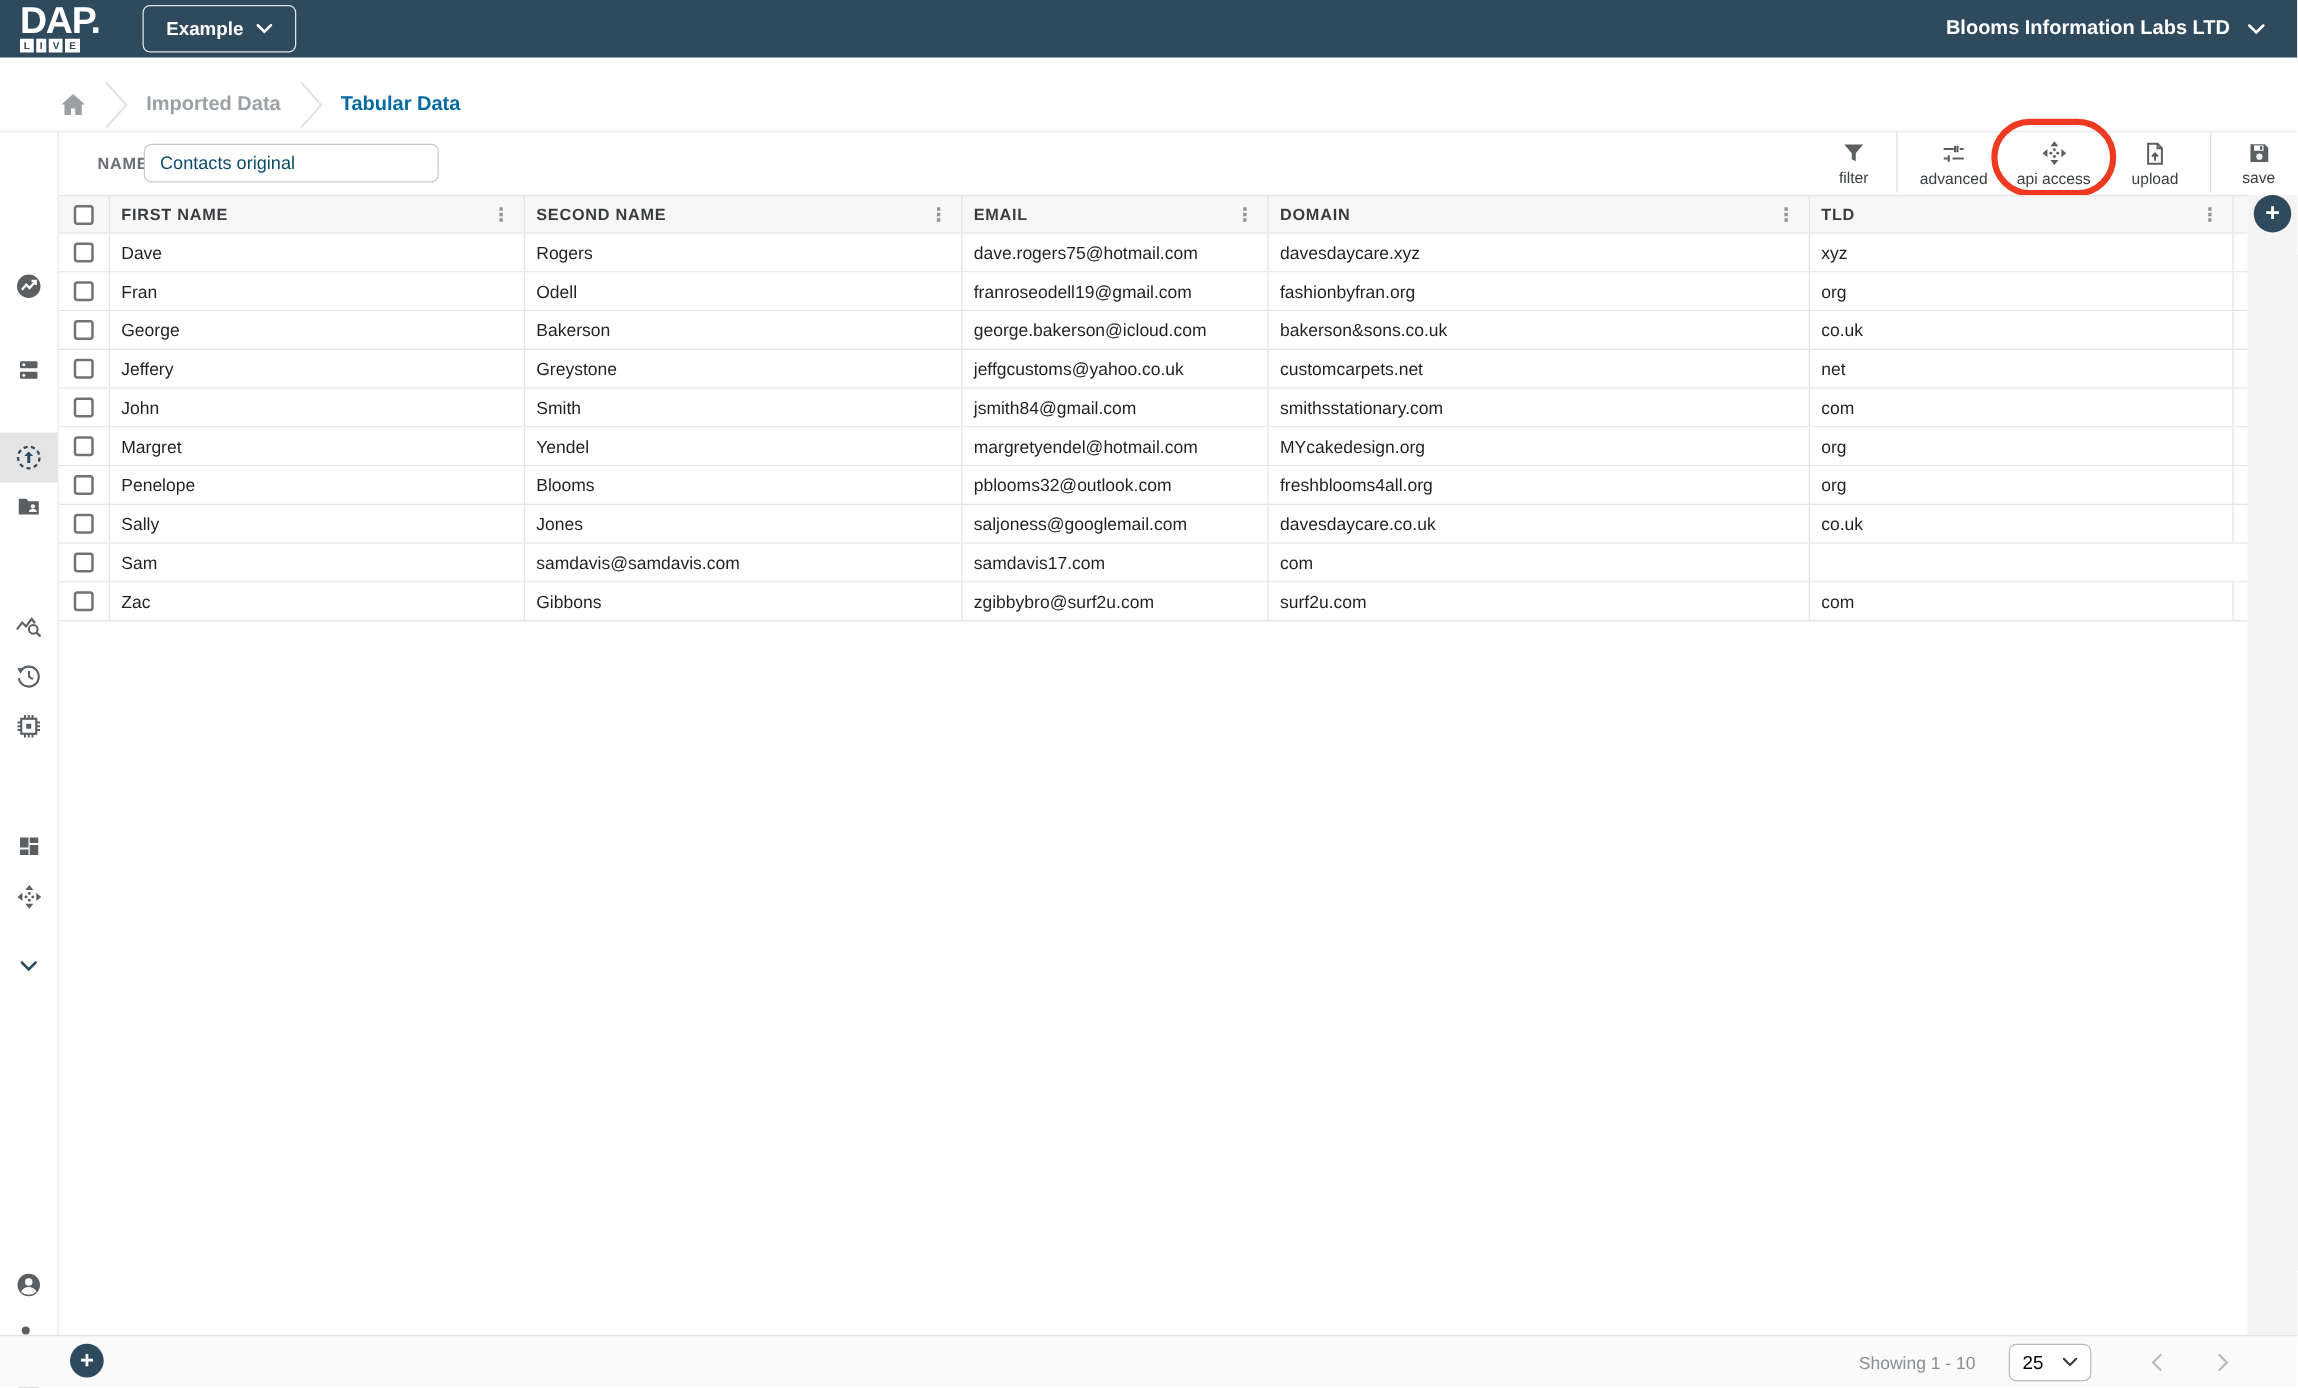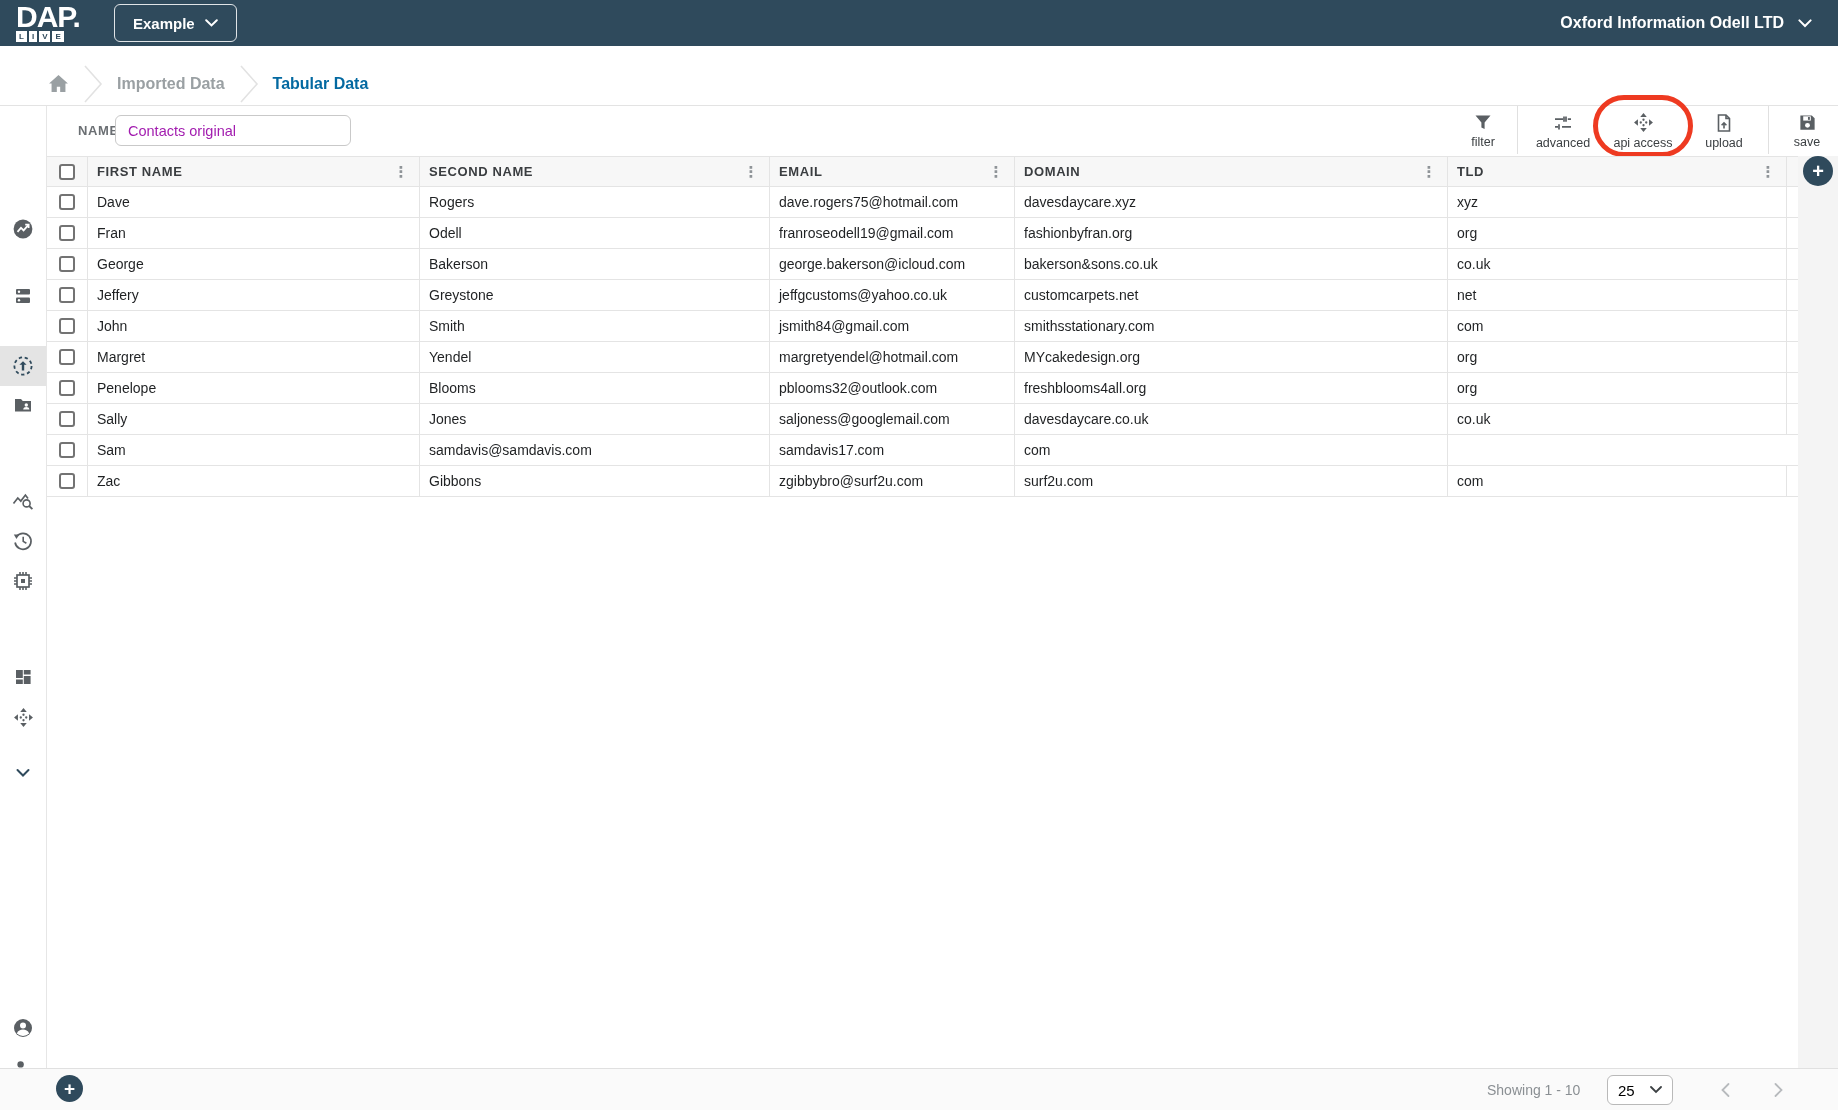--- a/index.html
+++ b/index.html
@@ -36,21 +36,21 @@
   .side-ic { position:absolute; left:0; width:46px; height:40px; display:flex;
              align-items:center; justify-content:center; cursor:pointer; }
   .side-ic.sel { background:#e4e4e4; }
 
   
   .toolbar { position:absolute; left:47px; top:106px; width:1791px; height:50px; background:#fff; }
   .name-label { position:absolute; left:31px; top:17px; font-size:13px; font-weight:700;
                 color:#6b6f73; letter-spacing:.6px; }
   .name-input { position:absolute; left:68px; top:9px; width:236px; height:31px;
                 border:1px solid #c9c9c9; border-radius:6px; padding:0 12px; font-size:14.5px;
-                color:#a21caf; font-family:"Liberation Sans",sans-serif; background:#fff; }
+                color:#0c4a6e; font-family:"Liberation Sans",sans-serif; background:#fff; }
   .tb-btn { position:absolute; top:2px; width:72px; height:46px; display:flex; flex-direction:column;
             align-items:center; justify-content:center; gap:3px; cursor:pointer; background:none; border:none; }
   .tb-btn .lbl { font-size:12.5px; color:#3c4043; font-family:"Liberation Sans",sans-serif; }
   .tb-sep { position:absolute; top:0; width:1px; height:48px; background:#e0e0e0; }
   .ring { position:absolute; left:1546px; top:-11px; width:100px; height:62px;
           border:5px solid #ee3a21; border-radius:31px; pointer-events:none; }
 
   
   .table { position:absolute; left:47px; top:156px; width:1751px; }
   .tr { display:grid; grid-template-columns:41px 332px 350px 245px 433px 339px 11px;
@@ -101,21 +101,21 @@
         <span>E</span>
       </div>
     </div>
     <button class="ws-btn">
       <span>Example</span>
       <svg width="13" height="8" viewBox="0 0 13 8">
         <path d="M1.2 1.2 6.5 6.4 11.8 1.2" stroke="#fff" stroke-width="2" fill="none" stroke-linecap="round"></path>
       </svg>
     </button>
     <div class="top-right">
-      <span>Oxford Information Odell LTD</span>
+      <span>Blooms Information Labs LTD</span>
       <svg width="14" height="9" viewBox="0 0 14 9">
         <path d="M1.4 1.4 7 7l5.6-5.6" stroke="#fff" stroke-width="2" fill="none" stroke-linecap="round"></path>
       </svg>
     </div>
   </div>
 
   <div class="crumbs">
     <span class="crumb-home">
       <svg width="21" height="19" viewBox="0 0 20 18">
         <path d="M10 1 1 9h2.4v8h5v-4.8h3.2V17h5V9H19z" fill="#9aa0a3"></path>

